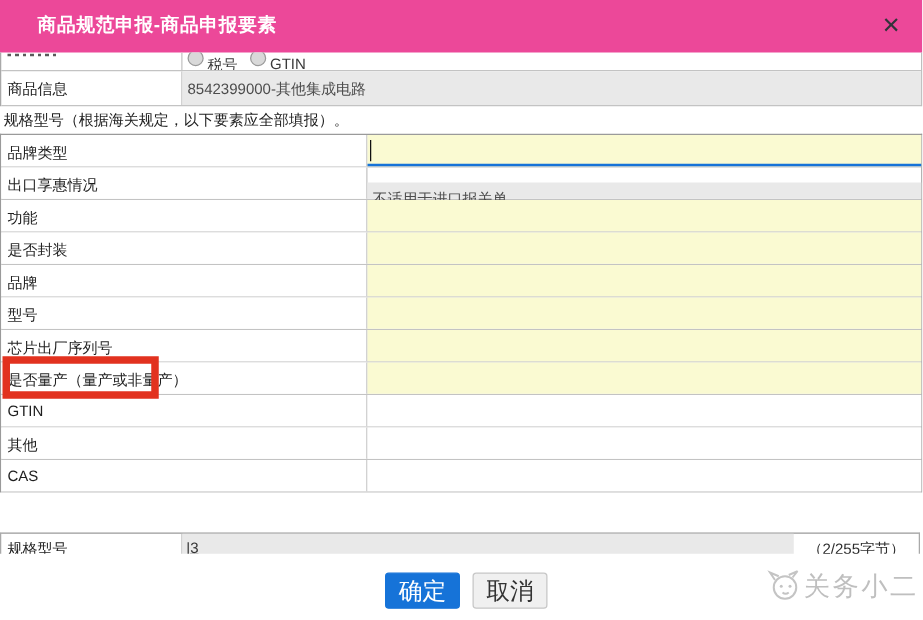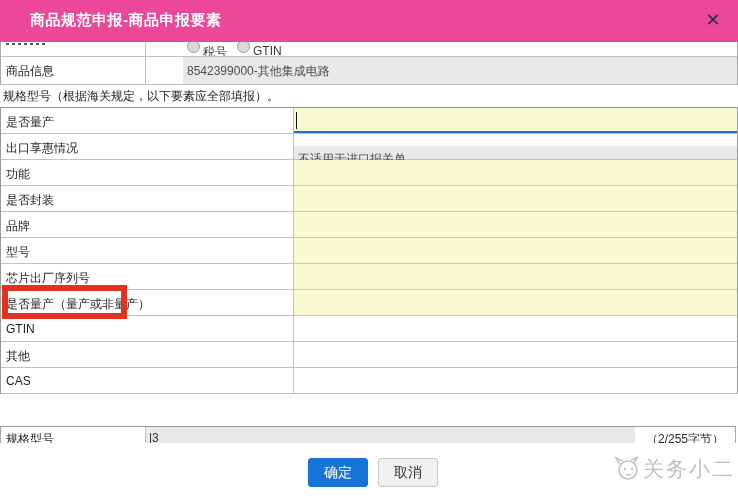--- a/index.html
+++ b/index.html
@@ -9,21 +9,21 @@
   
   .titlebar{position:absolute;left:0;top:0;width:738px;height:42px;background:#ec4899;}
   .titlebar .title{position:absolute;left:30px;top:11px;color:#fff;font-size:15px;font-weight:bold;letter-spacing:.5px;}
   .titlebar .close{position:absolute;right:14px;top:9px;width:22px;height:22px;color:#31343a;
     font-size:18px;line-height:22px;text-align:center;cursor:pointer;font-weight:bold;}
 
   
   .toprows{position:absolute;left:0;top:42px;width:736px;border-left:1px solid #a9a9a9;border-right:1px solid #a9a9a9;}
   .trow{display:flex;border-bottom:1px solid #c3c3c3;overflow:hidden;}
   .trow .lbl{width:145px;flex:0 0 145px;border-right:1px solid #c3c3c3;padding:6px 0 0 5px;box-sizing:border-box;}
-  .trow .val{flex:1;padding:6px 0 0 4px;box-sizing:border-box;margin-left:37px;}
+  .trow .val{flex:1;padding:6px 0 0 4px;box-sizing:border-box;}
   .trow.clip{height:14px;}
   .trow.clip .lbl,.trow.clip .val{padding-top:0;}
   .frag{display:block;margin-top:1px;width:42px;height:2px;
     background:repeating-linear-gradient(90deg,#5a5a5a 0 3px,transparent 3px 6px);}
   .radio{display:inline-flex;align-items:flex-start;margin-right:10px;color:#3a3a3a;}
   .radio .circ{display:inline-block;width:11px;height:11px;border-radius:50%;
     background:#d9d9d9;border:1px solid #9a9a9a;margin:-4px 3px 0 0;}
   .trow.info{height:27px;}
   .trow.info .val{background:#e9e9e9;color:#4c4c4c;}
 
@@ -44,21 +44,21 @@
 
   
   .specrow{position:absolute;left:0;top:426px;width:736px;height:32px;display:flex;
     border:1px solid #a9a9a9;border-top:1px solid #9a9a9a;box-sizing:border-box;text-decoration:underline;}
   .specrow .lbl{width:145px;flex:0 0 145px;border-right:1px solid #c3c3c3;box-sizing:border-box;padding:4px 0 0 5px;}
   .specrow .field{width:489px;flex:0 0 489px;background:#e9e9e9;padding:4px 0 0 3px;box-sizing:border-box;color:#333;}
   .specrow .counter{flex:1;text-align:center;padding-top:4px;color:#2c2c2c;}
 
   
   .footer{position:absolute;left:0;top:443px;width:738px;height:53px;background:#fff;}
-  .btn{position:absolute;top:15px;width:60px;height:29px;font-size:14px;border-radius:3px;cursor:pointer;
+  .btn{position:absolute;top:15px;width:60px;height:29px;font-size:19px;border-radius:3px;cursor:pointer;
     font-family:"Liberation Sans","DejaVu Sans",sans-serif;}
   .btn.ok{left:308px;background:#1673d8;border:1px solid #1673d8;color:#fff;}
   .btn.cancel{left:378px;background:#f0f0f0;border:1px solid #c6c6c6;color:#333;}
   .watermark{position:absolute;right:3px;top:12px;display:flex;align-items:center;color:#c7c7c7;}
   .watermark .wm-text{font-size:21px;letter-spacing:2px;text-shadow:1px 1px 0 #fff;color:#bfbfbf;}
 
   
   .red-box{position:absolute;left:2px;top:285px;width:125px;height:34px;
     border:6px solid #e2321f;box-sizing:border-box;z-index:9;pointer-events:none;}
 </style>
@@ -88,21 +88,21 @@
     <div class="trow info">
       <div class="lbl">商品信息</div>
       <div class="val">8542399000-其他集成电路</div>
     </div>
   </div>
 
   <div class="note">规格型号（根据海关规定，以下要素应全部填报）。</div>
 
   <div class="etable" id="etable">
       <div class="erow">
-        <div class="lbl">是否量产</div>
+        <div class="lbl">品牌类型</div>
         <div class="val focused">
           <span class="caret"></span>
         </div>
       </div>
       <div class="erow">
         <div class="lbl">出口享惠情况</div>
         <div class="val readonly">不适用于进口报关单</div>
       </div>
       <div class="erow">
         <div class="lbl">功能</div>

